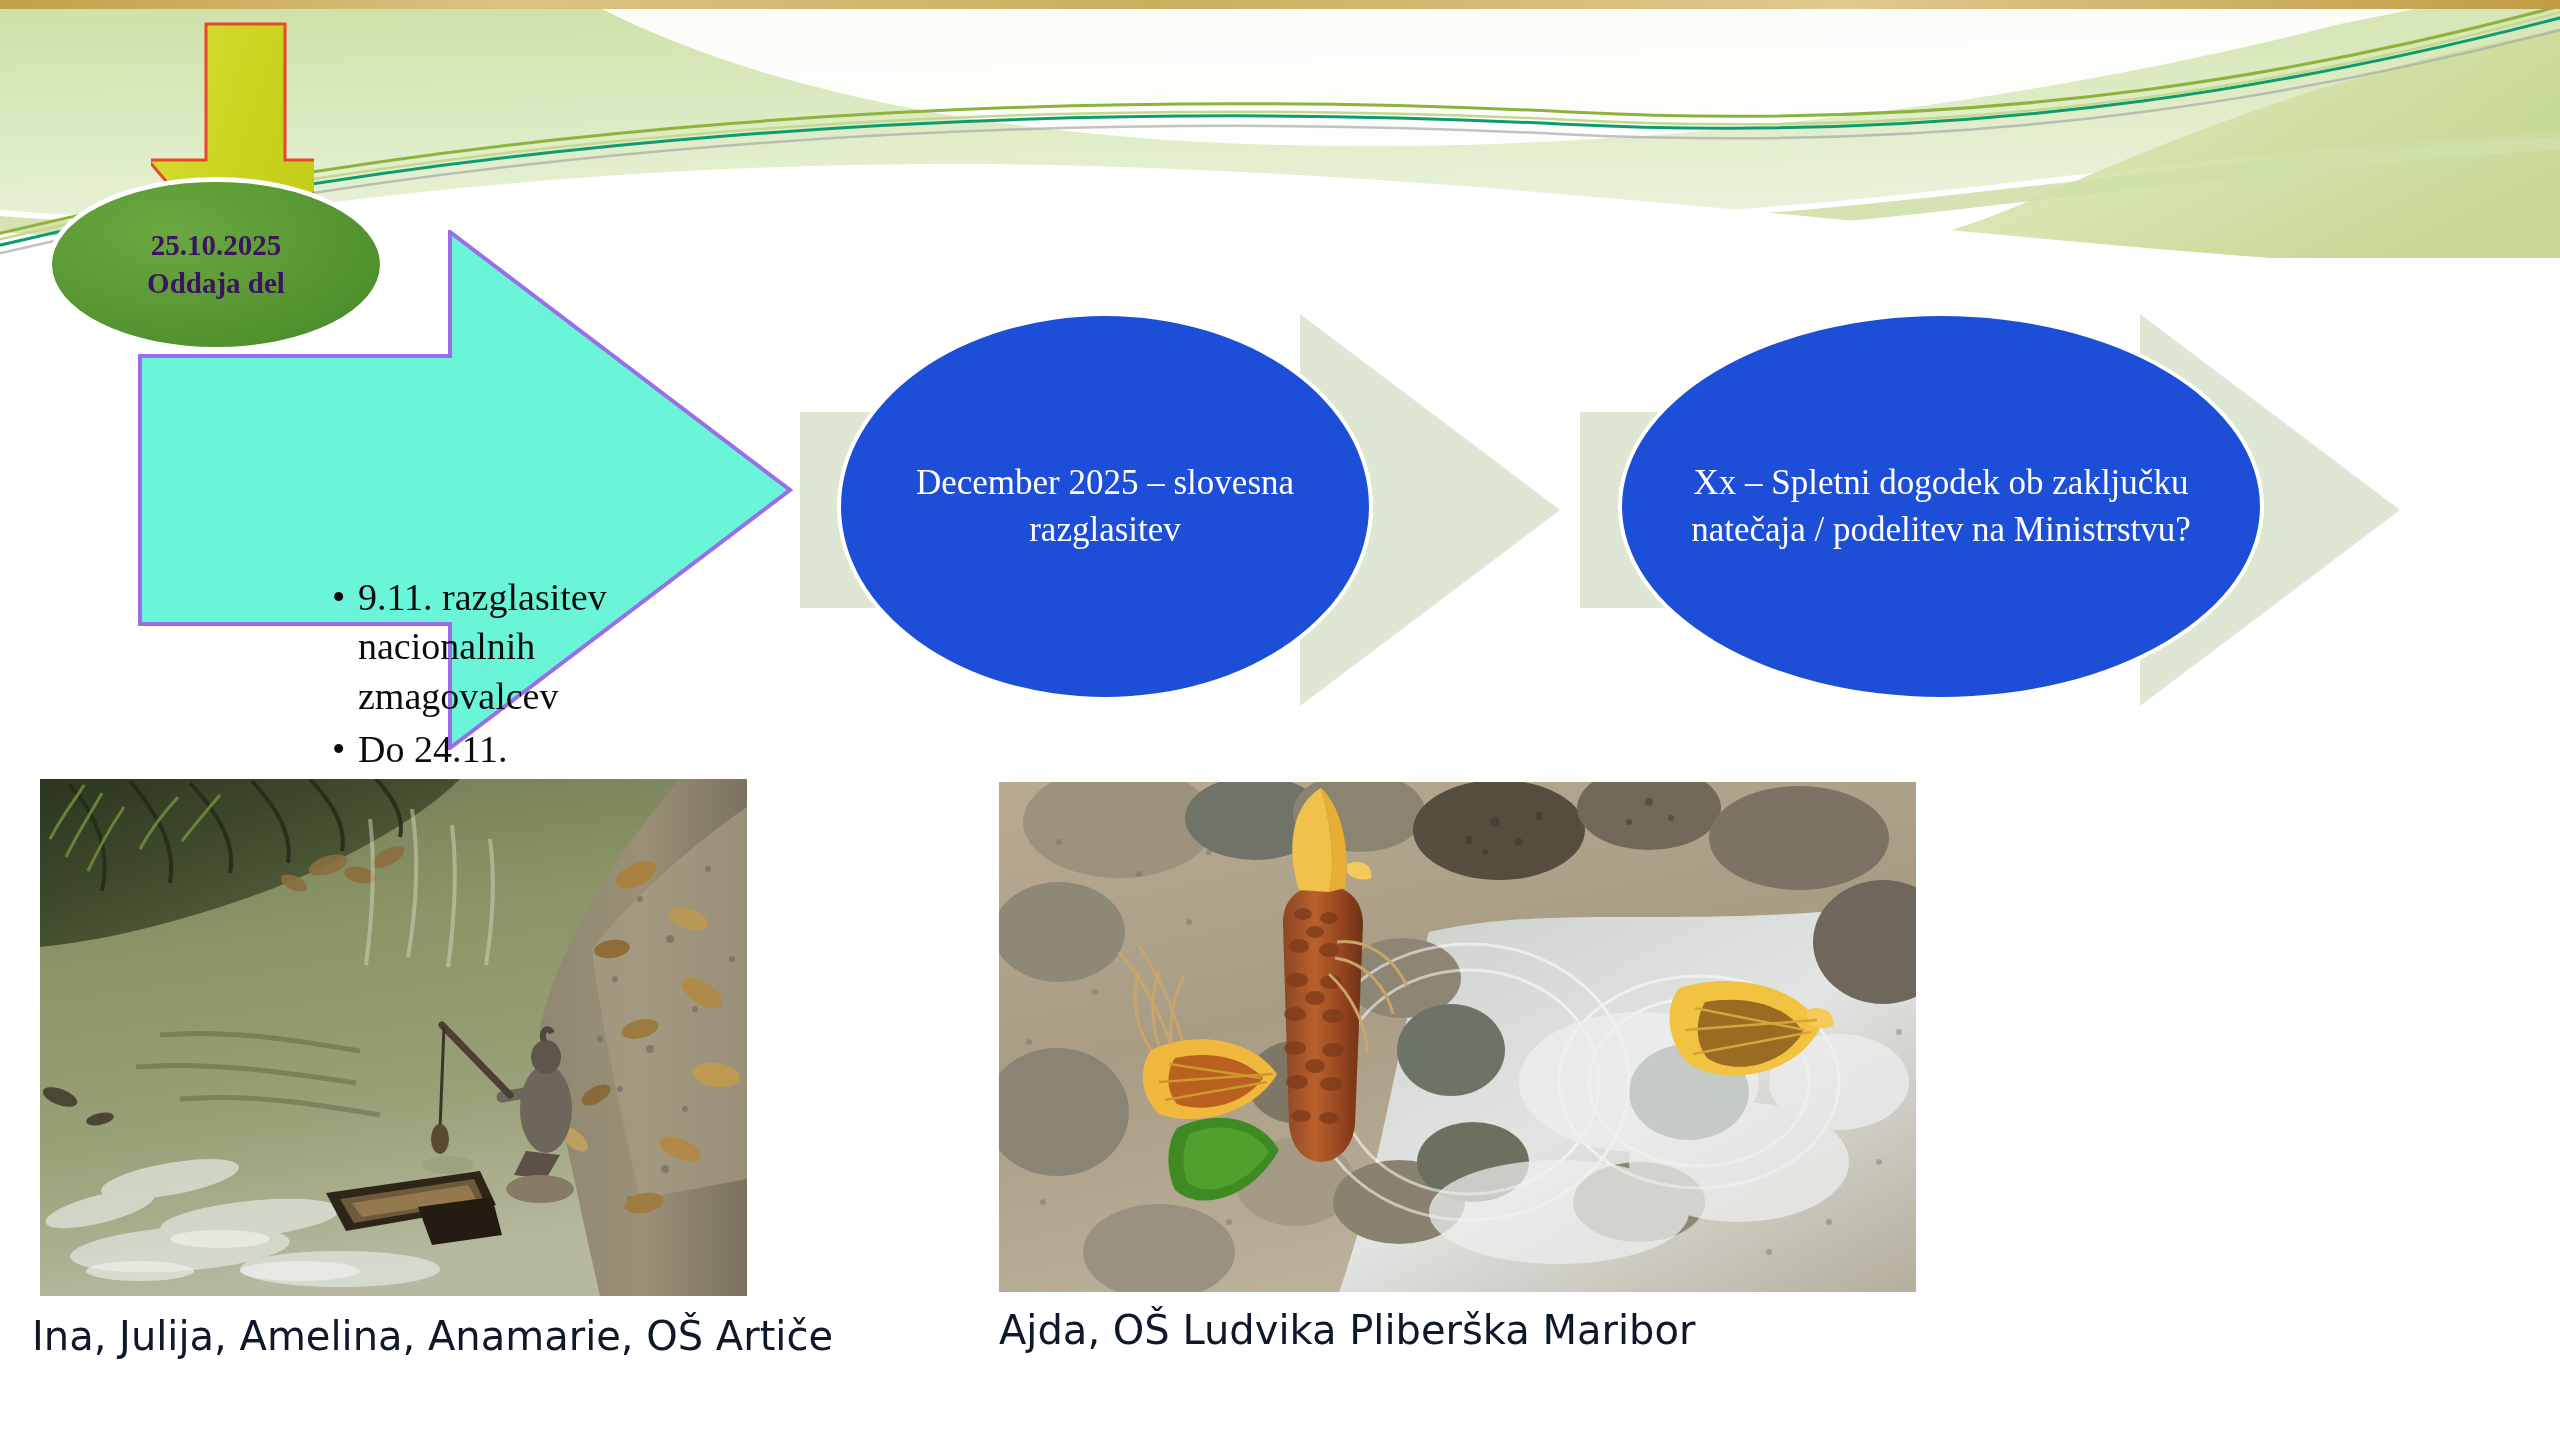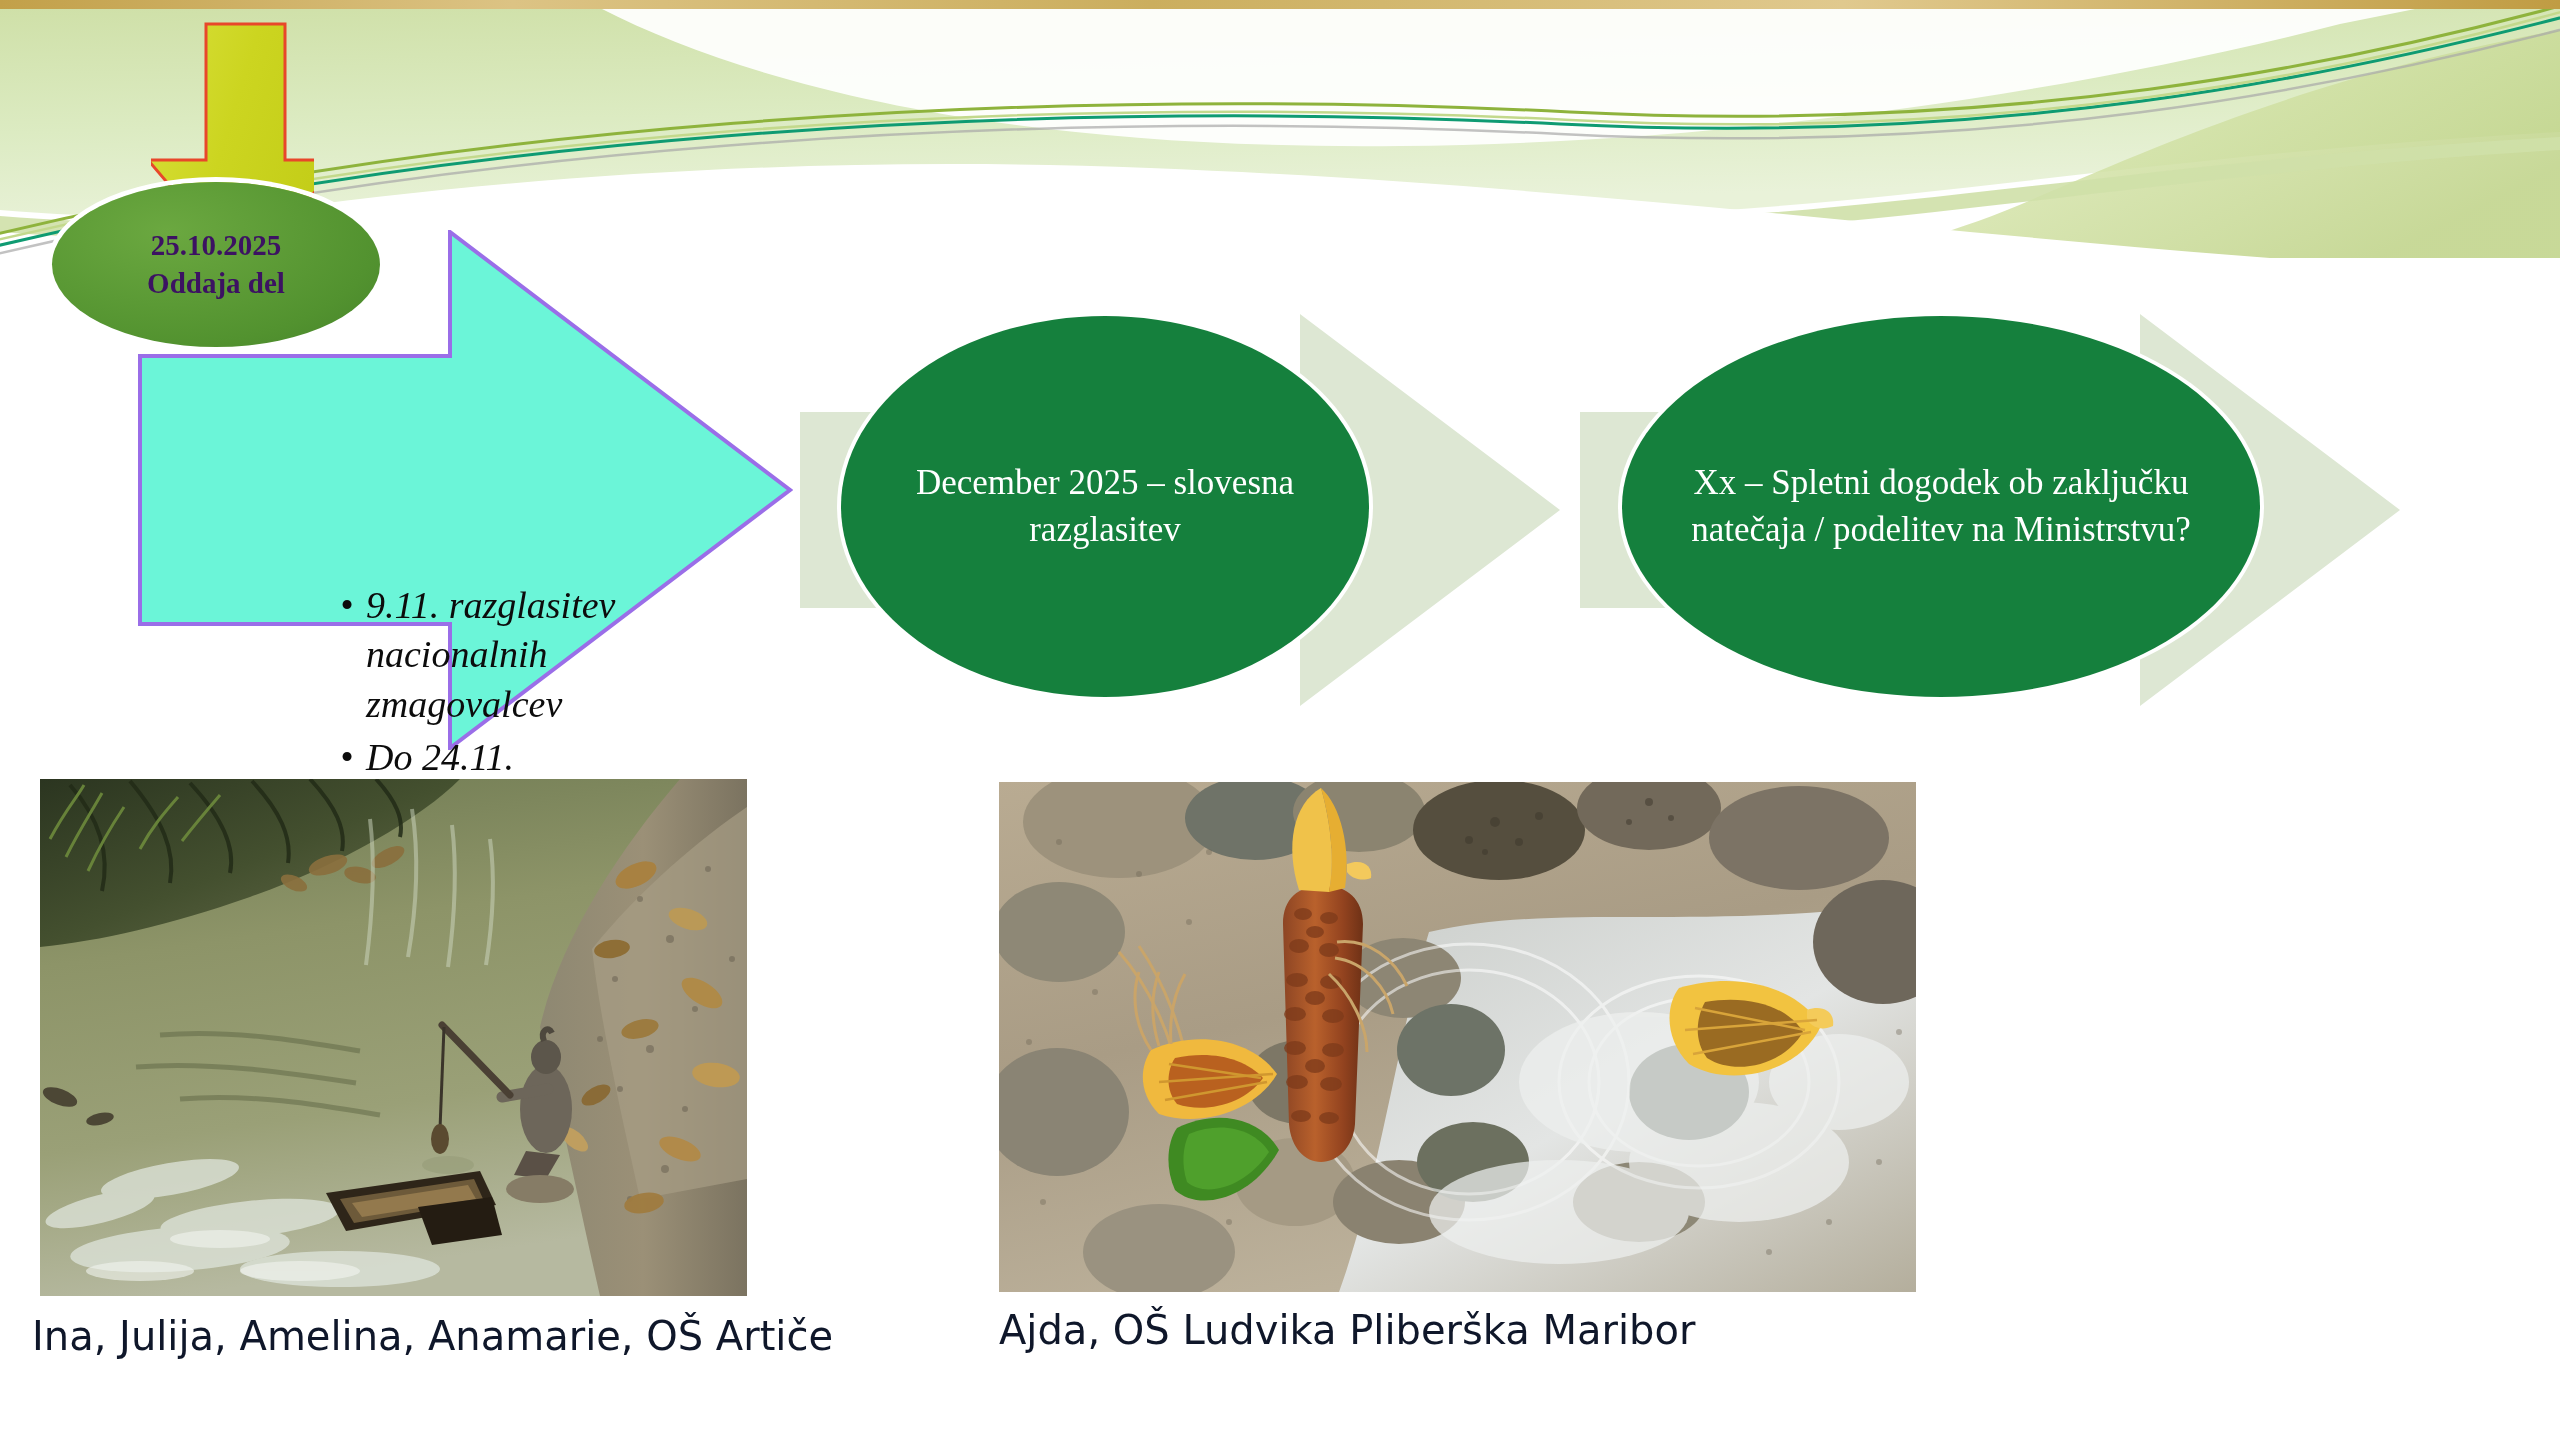--- a/index.html
+++ b/index.html
@@ -24,36 +24,36 @@
 
   
   .chev{position:absolute;}
 
   
   .cyanarrow{position:absolute;left:138px;top:60px;width:655px;height:520px;}
 
   
   .oval{position:absolute;border-radius:50%;display:flex;align-items:center;
         justify-content:center;text-align:center;}
-  .oval-green{background:#15803d;box-shadow:0 0 0 4px #ffffff;}
+  .oval-green{background:#1d4ed8;box-shadow:0 0 0 4px #ffffff;}
   .oval1{left:52px;top:12px;width:328px;height:165px;
          background:radial-gradient(ellipse at 35% 30%,#6ba840 0%,#52922f 70%,#46832a 100%);
          box-shadow:0 0 0 5px #ffffff;}
   .oval1 .txt{font-family:"Liberation Serif", serif;font-weight:bold;font-size:29px;
               color:#3c1262;line-height:1.28;}
   .oval2{left:841px;top:146px;width:528px;height:381px;}
   .oval3{left:1622px;top:146px;width:638px;height:381px;}
   .oval2 .txt,.oval3 .txt{font-family:"Liberation Serif", serif;font-size:35px;
               color:#ffffff;line-height:1.33;padding:0 46px;font-weight:400;}
 
   
   .bullets{position:absolute;left:322px;top:395px;width:360px;
            font-family:"Liberation Serif", serif;font-size:38px;color:#0c0c0c;
            line-height:1.3;}
-  .bullets ul{margin:16px;padding-left:28px;list-style:none;font-style:italic;}
+  .bullets ul{margin:8px;padding-left:28px;list-style:none;}
   .bullets li{position:relative;margin:0 0 4px 0;}
   .bullets li:before{content:"\2022";position:absolute;left:-26px;top:0;font-size:38px;}
 
   
   .photo{position:absolute;overflow:hidden;background:#8a8a7a;}
   .photo1{left:40px;top:779px;width:707px;height:517px;}
   .photo2{left:999px;top:782px;width:917px;height:510px;}
   .photo svg{display:block;width:100%;height:100%;}
 
   .caption{position:absolute;font-family:"DejaVu Sans", sans-serif;

